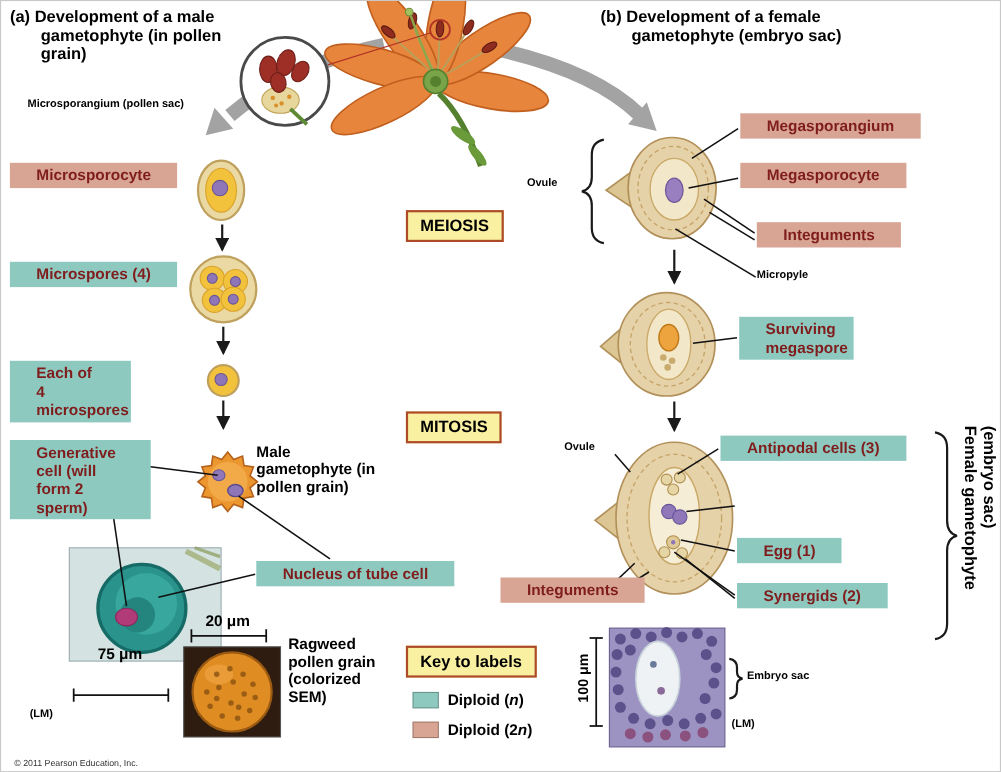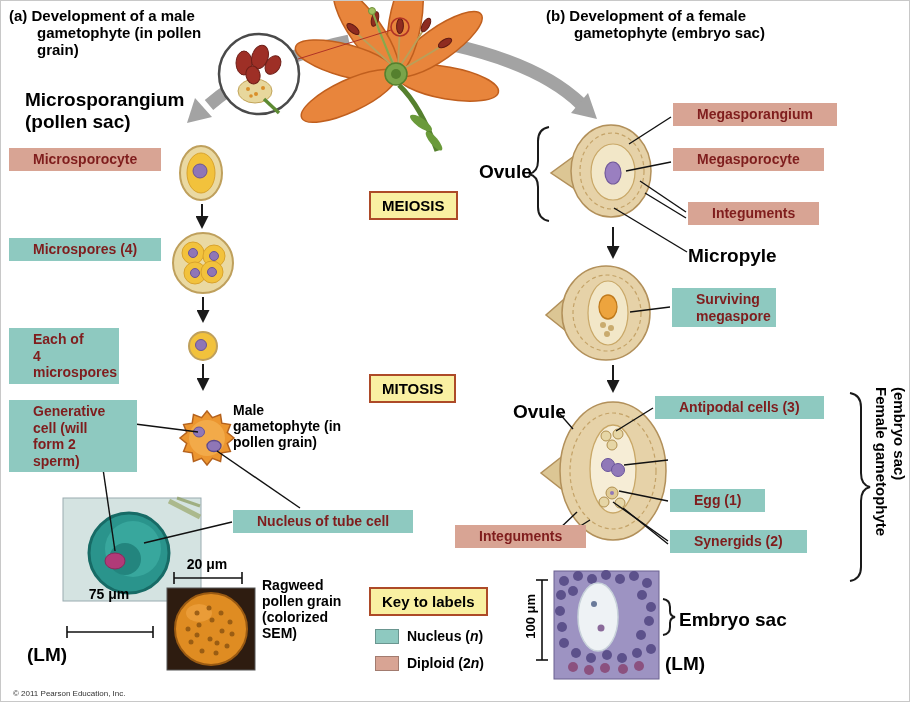--- a/index.html
+++ b/index.html
@@ -6,21 +6,21 @@
     --haploid-teal:#8ec9c0;
     --diploid-pink:#d8a494;
     --key-yellow:#f9f0a2;
     --key-border:#ad4a28;
   }
   *{margin:0;padding:0;box-sizing:border-box;}
   body{background:#fff;font-family:"Liberation Sans",sans-serif;}
   .canvas{position:relative;width:910px;height:702px;background:#fff;overflow:hidden;border:1px solid #c8c8c8;}
   .art{position:absolute;left:0;top:0;}
   .lbl{position:absolute;font-weight:bold;font-size:14px;color:#000;line-height:1.14;}
-  .big{font-size:19px;}
+  .big{font-size:10px;}
   .title{font-size:15px;padding-left:28px;text-indent:-28px;}
   .box{position:absolute;font-weight:bold;font-size:14px;color:#7f1d1d;padding:3px 24px;line-height:1.18;}
   .teal-box{background:var(--haploid-teal);}
   .pink-box{background:var(--diploid-pink);}
   .yellow-box{position:absolute;background:var(--key-yellow);border:2px solid var(--key-border);padding:4px 11px;font-weight:bold;font-size:15px;color:#000;}
   .keyrow{position:absolute;display:flex;align-items:center;gap:8px;font-weight:bold;font-size:14px;color:#000;}
   .swatch{width:24px;height:15px;display:inline-block;border:1px solid rgba(0,0,0,.25);}
   .swatch.teal{background:var(--haploid-teal);}
   .swatch.pink{background:var(--diploid-pink);}
   .vtext{writing-mode:vertical-lr;font-weight:bold;font-size:15px;line-height:1.15;}
@@ -296,21 +296,21 @@
   <div class="lbl center" style="left:64px;top:586px;width:88px;">75 μm</div>
   <div class="lbl big" style="left:26px;top:643px;">(LM)</div>
   <div class="lbl center" style="left:171px;top:556px;width:70px;">20 μm</div>
   <div class="lbl" style="left:261px;top:577px;width:84px;">Ragweed pollen grain (colorized SEM)</div>
 
   <div class="yellow-box" style="left:368px;top:190px;">MEIOSIS</div>
   <div class="yellow-box" style="left:368px;top:373px;">MITOSIS</div>
   <div class="yellow-box" style="left:368px;top:586px;">Key to labels</div>
   <div class="keyrow" style="left:374px;top:627px;">
     <span class="swatch teal"></span>
-    <span><span>Nucleus (</span><i>n</i><span>)</span></span>
+    <span><span>Diploid (</span><i>n</i><span>)</span></span>
   </div>
   <div class="keyrow" style="left:374px;top:654px;">
     <span class="swatch pink"></span>
     <span><span>Diploid (2</span><i>n</i><span>)</span></span>
   </div>
 
   <div class="lbl title" style="left:545px;top:6px;width:262px;">(b) Development of a female gametophyte (embryo sac)</div>
   <div class="lbl big" style="left:478px;top:160px;">Ovule</div>
   <div class="box pink-box" style="left:672px;top:102px;">Megasporangium</div>
   <div class="box pink-box" style="left:672px;top:147px;">Megasporocyte</div>

